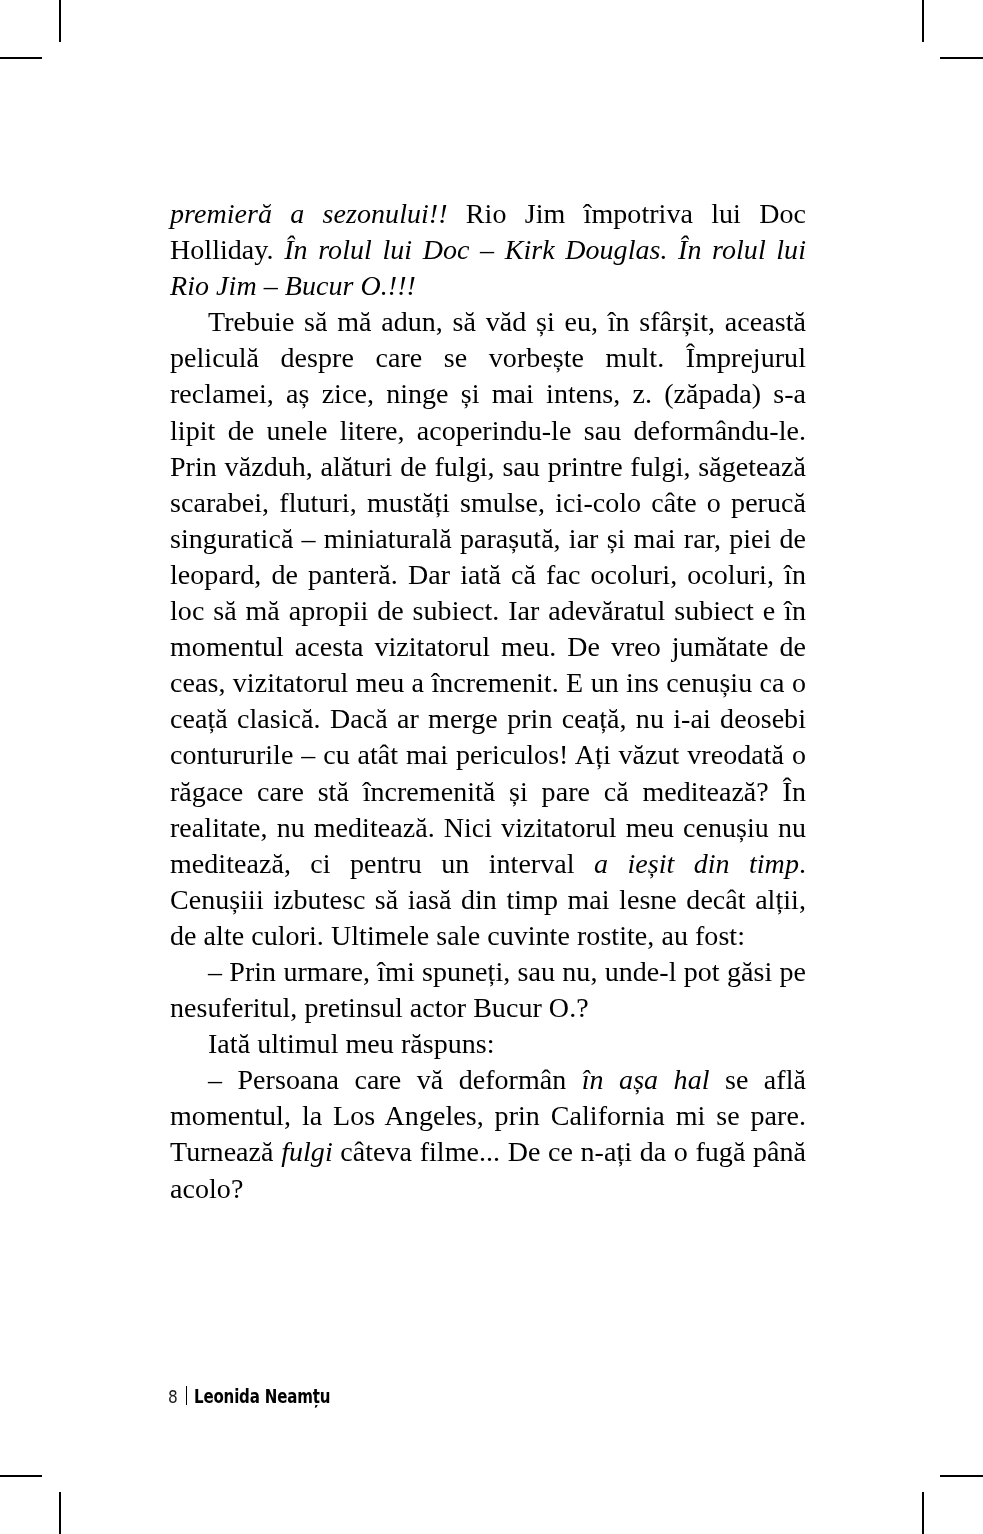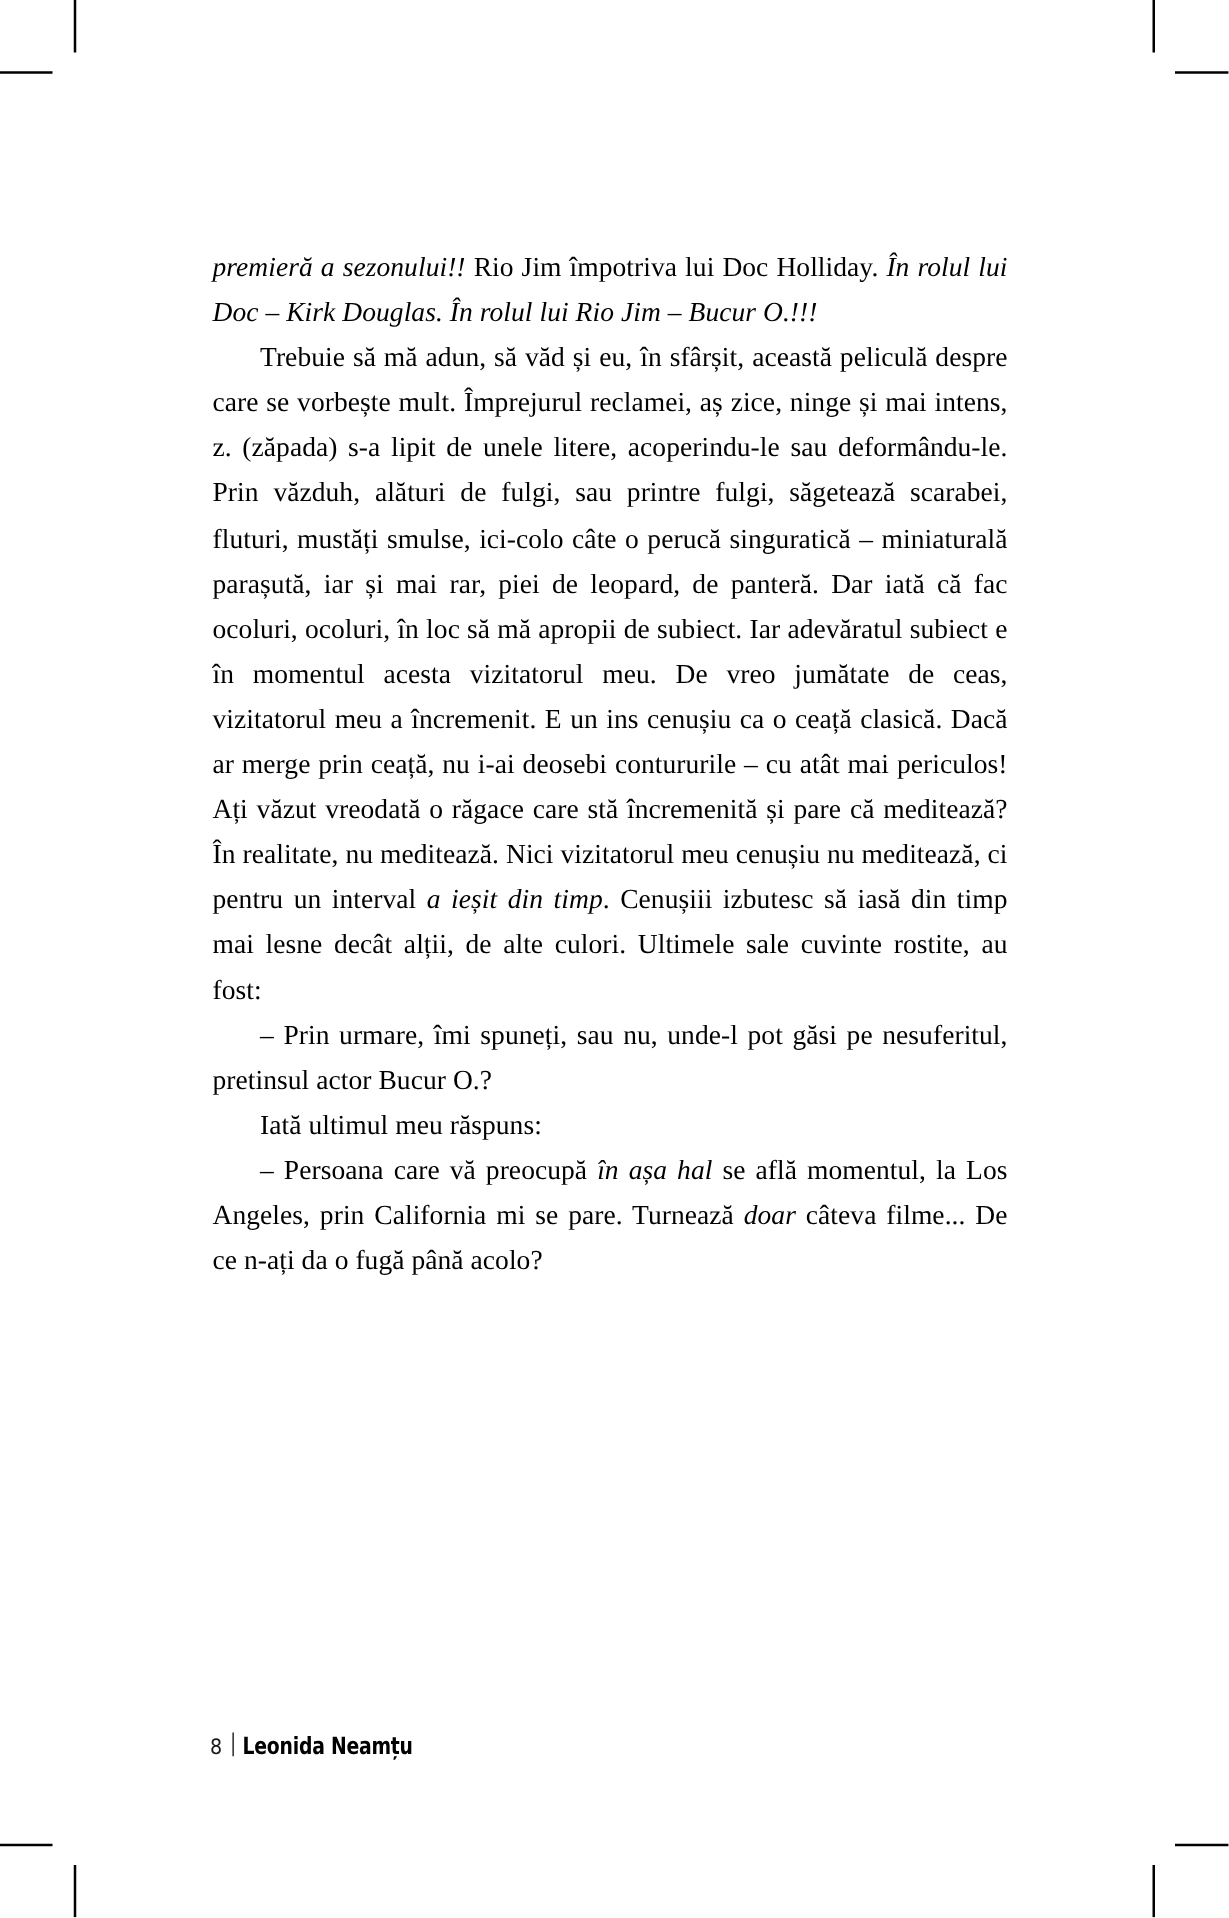--- a/index.html
+++ b/index.html
@@ -38,21 +38,21 @@
 
   
   .text-block {
     position: absolute;
     left: 170px;
     top: 196px;
     width: 636px;
   }
   p.body-par {
     margin: 0;
-    font-size: 22px;
+    font-size: 28px;
     line-height: 36.1px;
     text-align: justify;
     text-justify: inter-word;
     hyphens: manual;
     -webkit-hyphens: manual;
     letter-spacing: 0.05px;
   }
   p.indent {
     text-indent: 38px;
   }
@@ -110,21 +110,21 @@
   <div class="crop crop-v crop-bl-v"></div>
   <div class="crop crop-h crop-bl-h"></div>
   <div class="crop crop-v crop-br-v"></div>
   <div class="crop crop-h crop-br-h"></div>
 
   <div class="text-block" id="text-column">
       <p class="body-par no-indent"><em class="it">premieră a sezonului!!</em><span> Rio Jim împotriva lui Doc Holliday. </span><em class="it">În rolul lui Doc – Kirk Douglas. În rolul lui Rio Jim – Bucur O.!!!</em></p>
       <p class="body-par indent"><span>Trebuie să mă adun, să văd și eu, în sfârșit, aceas­tă peliculă despre care se vorbește mult. Împrejurul reclamei, aș zice, ninge și mai intens, z. (zăpada) s-a lipit de unele litere, acoperindu-le sau deformân­du-le. Prin văzduh, alături de fulgi, sau printre fulgi, săgetează scarabei, fluturi, mustăți smulse, ici-colo câte o perucă singuratică – miniaturală parașută, iar și mai rar, piei de leopard, de panteră. Dar iată că fac ocoluri, ocoluri, în loc să mă apropii de subiect. Iar adevăratul subiect e în momentul acesta vizitatorul meu. De vreo jumătate de ceas, vizitatorul meu a în­cremenit. E un ins cenușiu ca o ceață clasică. Dacă ar merge prin ceață, nu i-ai deosebi contururile – cu atât mai periculos! Ați văzut vreodată o răgace care stă în­cremenită și pare că meditează? În realitate, nu me­ditează. Nici vizitatorul meu cenușiu nu meditează, ci pentru un interval </span><em class="it">a ieșit din timp</em><span>. Cenușiii izbutesc să iasă din timp mai lesne decât alții, de alte culori. Ultimele sale cuvinte rostite, au fost:</span></p>
       <p class="body-par indent"><span>– Prin urmare, îmi spuneți, sau nu, unde-l pot găsi pe nesuferitul, pretinsul actor Bucur O.?</span></p>
       <p class="body-par indent"><span>Iată ultimul meu răspuns:</span></p>
-      <p class="body-par indent"><span>– Persoana care vă preocupă </span><em class="it">în așa hal</em><span> se află momentul, la Los Angeles, prin California mi se pare. Turnează </span><em class="it">doar</em><span> câteva filme... De ce n-ați da o fugă până acolo?</span></p>
+      <p class="body-par indent"><span>– Persoana care vă deformân </span><em class="it">în așa hal</em><span> se află momentul, la Los Angeles, prin California mi se pare. Turnează </span><em class="it">fulgi</em><span> câteva filme... De ce n-ați da o fugă până acolo?</span></p>
     </div>
 
   <div class="footer">
     <span class="folio">8</span>
     <span class="folio-rule"></span>
     <span class="running-head">Leonida Neamțu</span>
   </div>
 
 </div>
 

